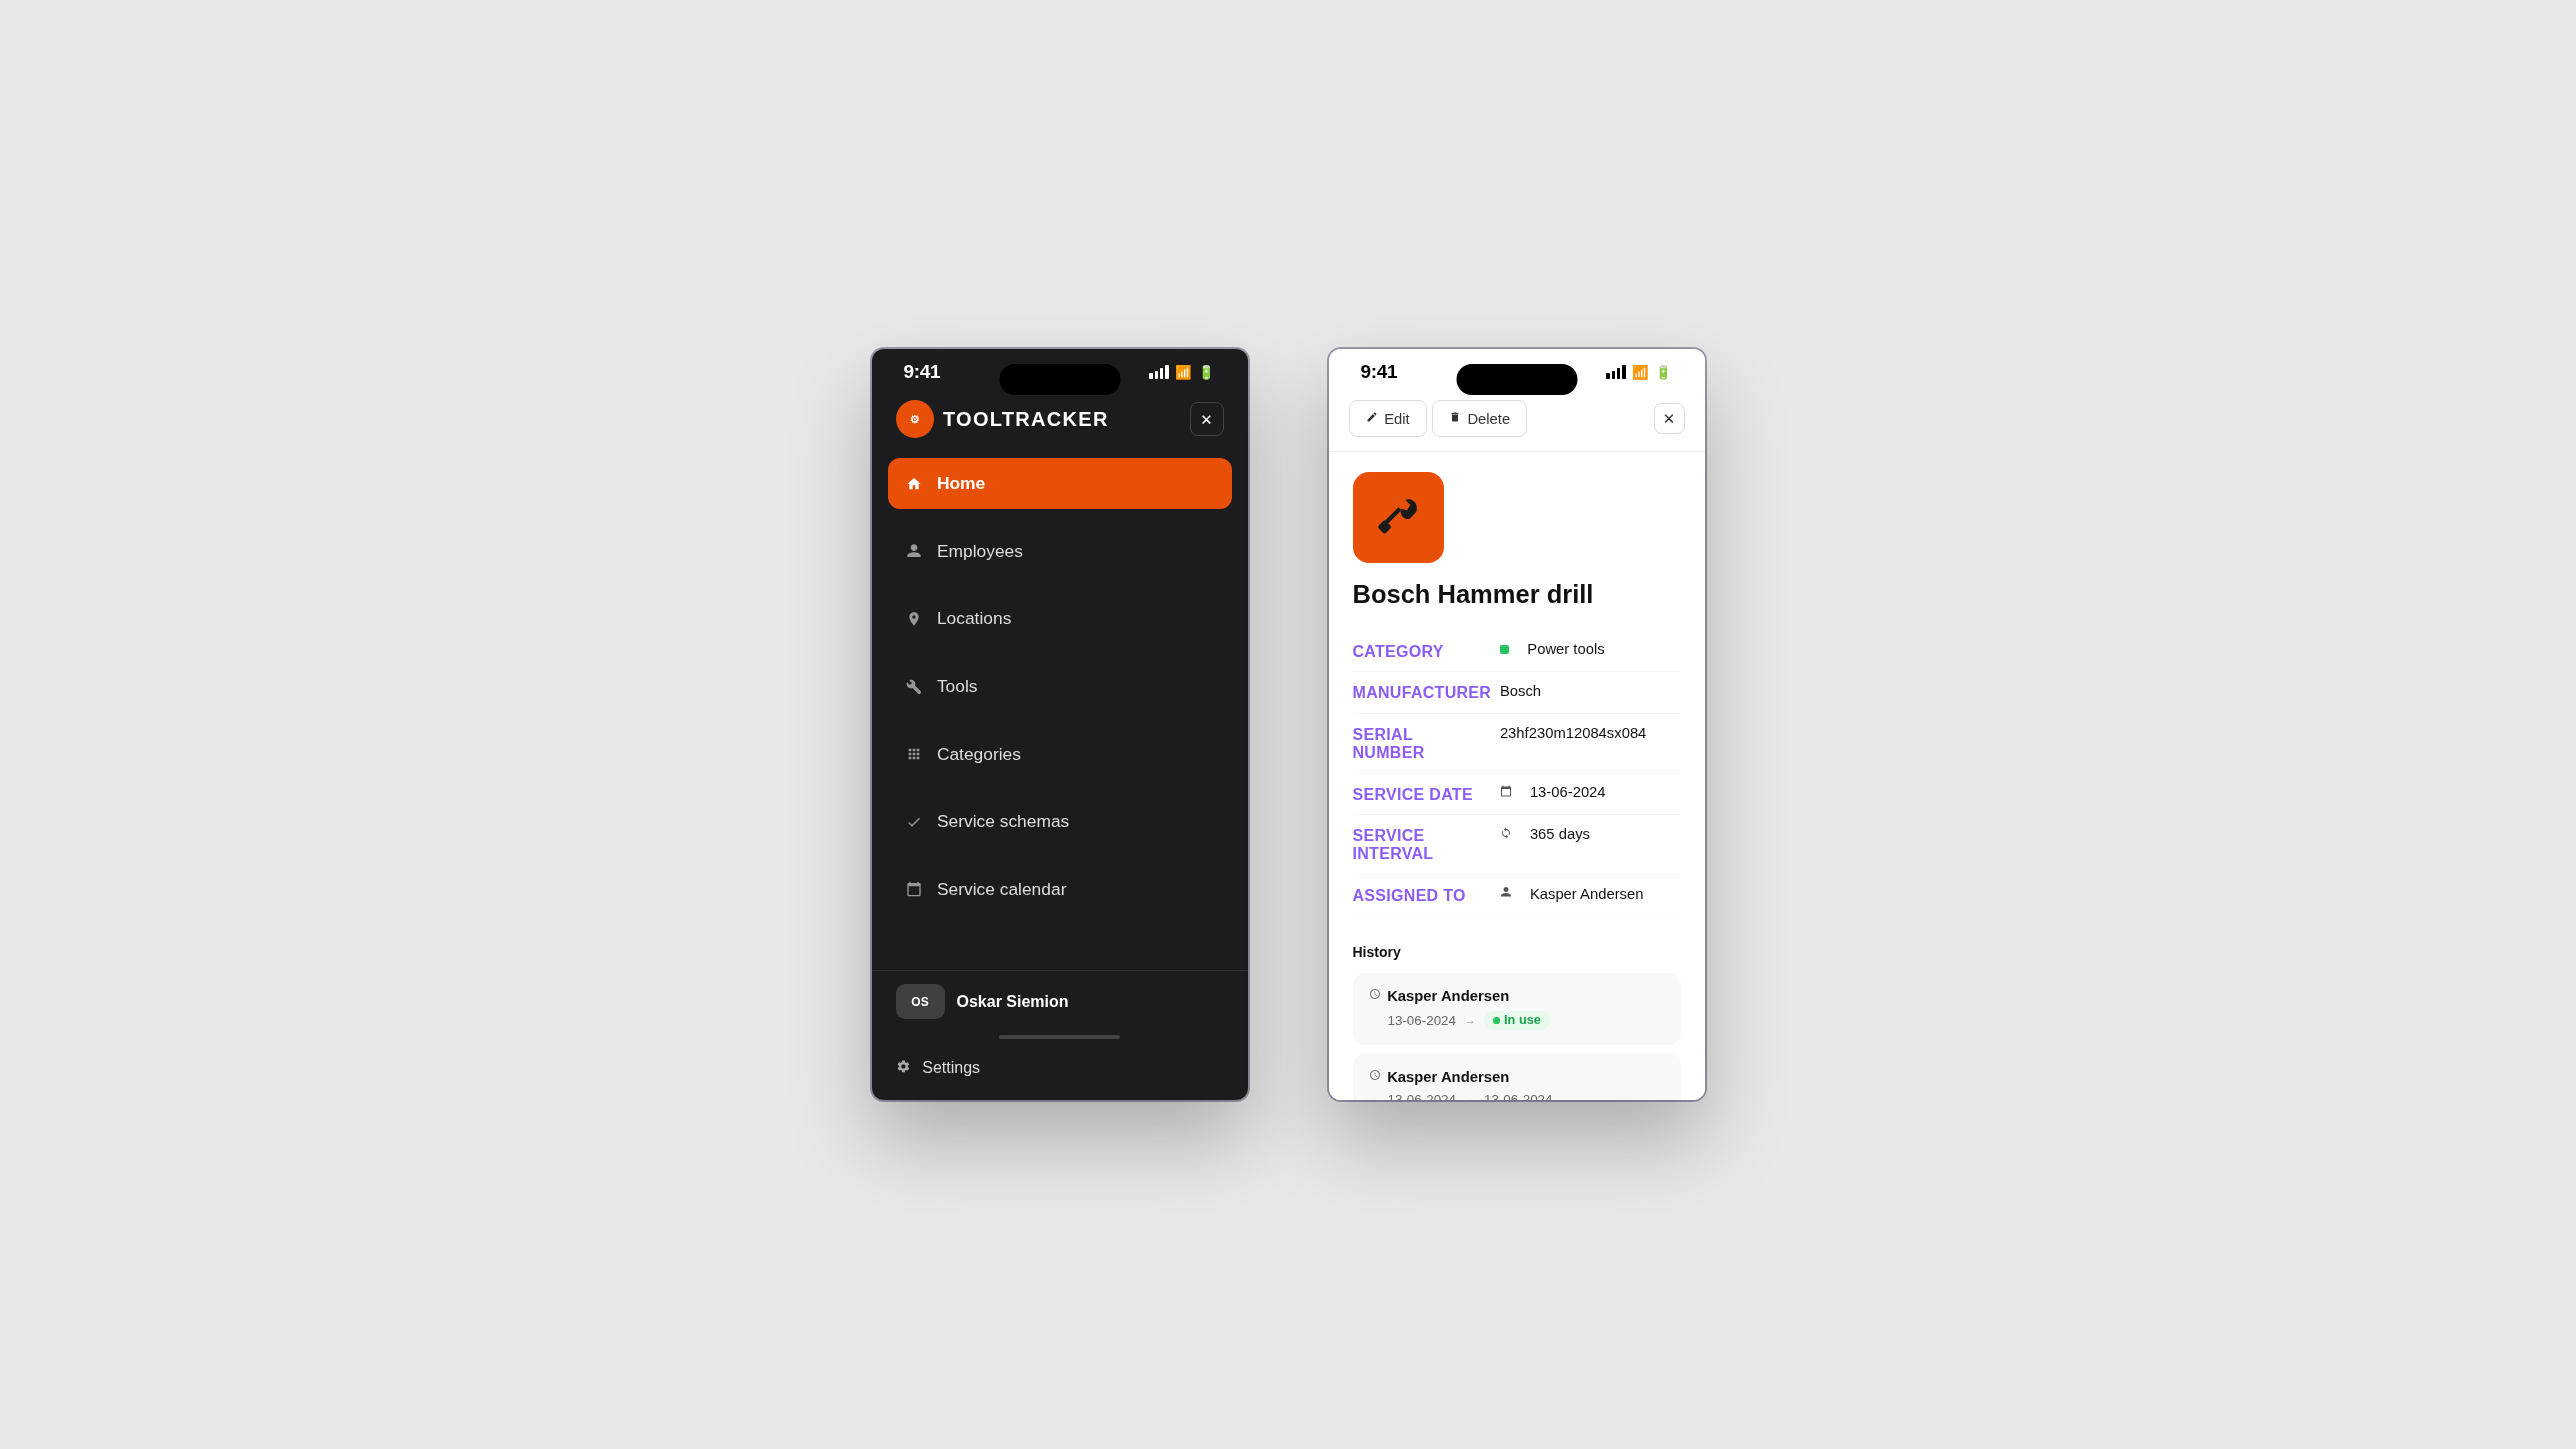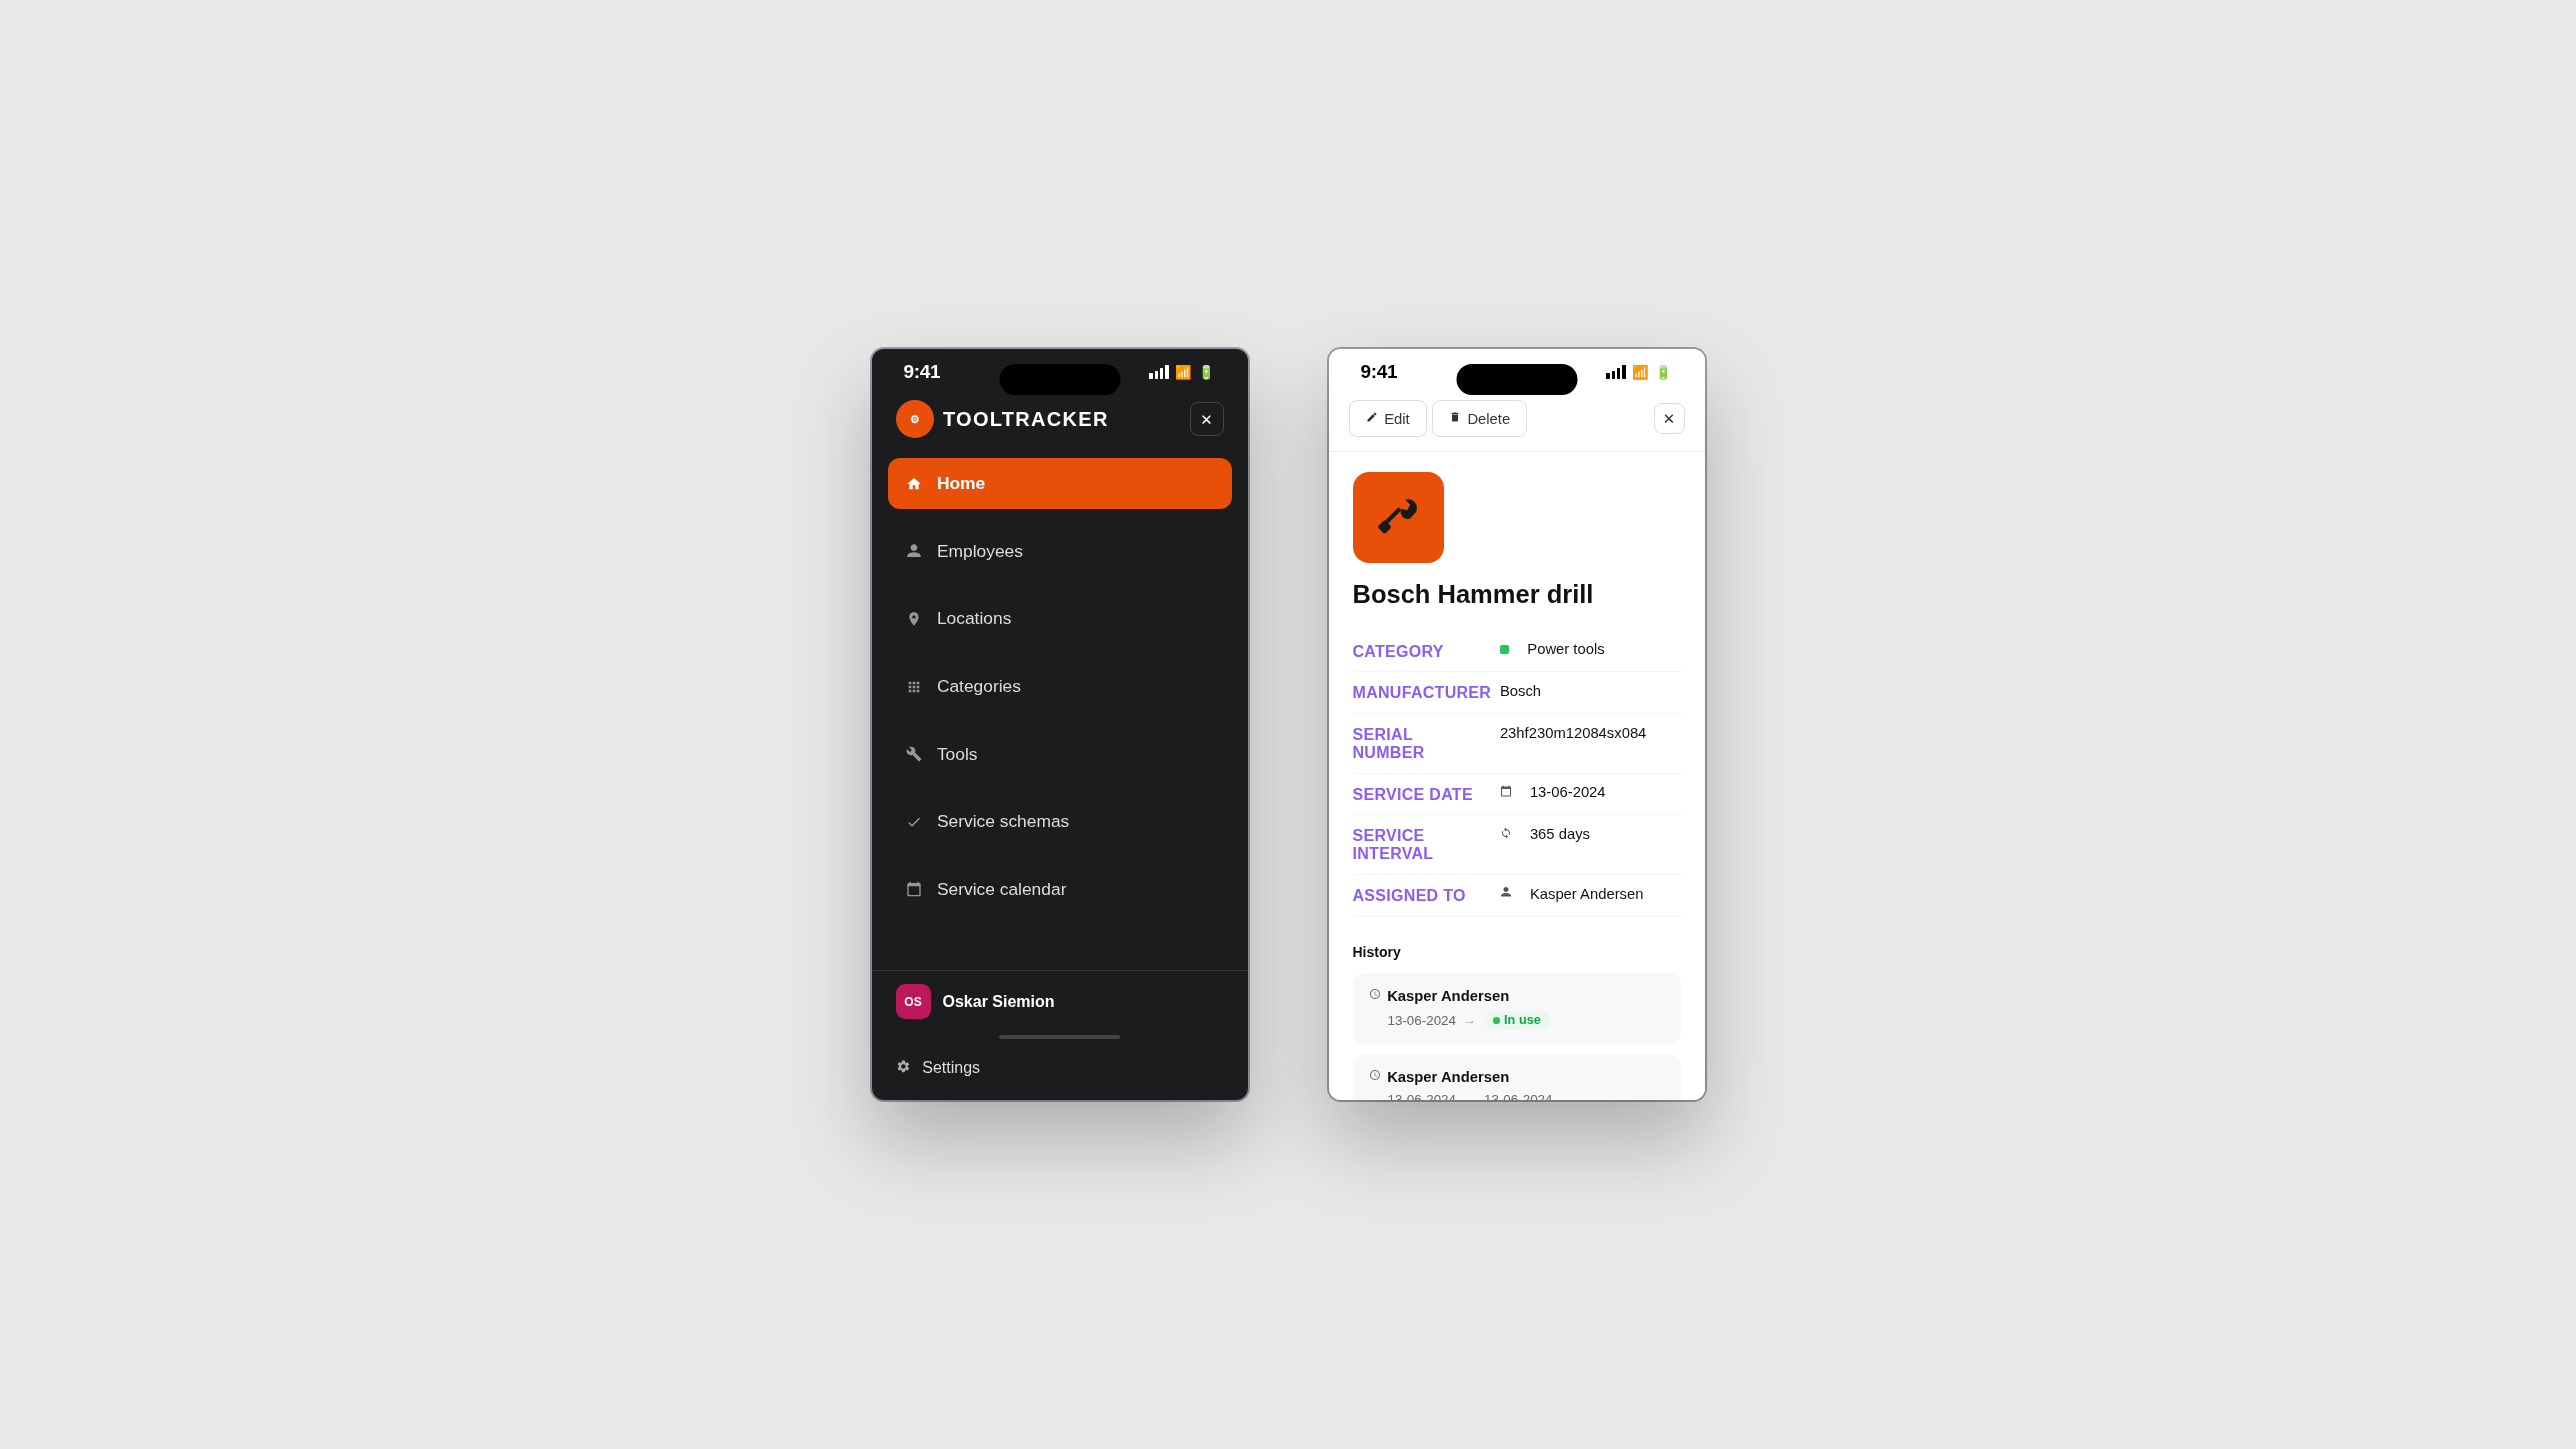--- a/index.html
+++ b/index.html
@@ -201,23 +201,23 @@
     }
 
     .user-info {
       display: flex;
       align-items: center;
       gap: 12px;
       margin-bottom: 16px;
     }
 
     .user-avatar {
-      width: 35px;
+      width: 49px;
       height: 35px;
-      background: #be185d;
+      background: #404040;
       border-radius: 9.4px;
       display: flex;
       align-items: center;
       justify-content: center;
       color: white;
       font-size: 12px;
       font-weight: 700;
     }
 
     .user-name {
@@ -506,33 +506,33 @@
             <svg width="16" height="16" viewBox="0 0 24 24" fill="currentColor" opacity="0.7">
                 <path d="M12 2C8.1 2 5 5.1 5 9c0 5.2 7 13 7 13s7-7.8 7-13c0-3.9-3.1-7-7-7zm0 9.5c-1.4 0-2.5-1.1-2.5-2.5S10.6 6.5 12 6.5s2.5 1.1 2.5 2.5S13.4 11.5 12 11.5z"></path>
               </svg>
           </span>
           <span class="nav-item-label">Locations</span>
         </div>
 
         <div class="nav-item">
           <span class="nav-item-icon">
             <svg width="16" height="16" viewBox="0 0 24 24" fill="currentColor" opacity="0.7">
-                <path d="M4 8h4V4H4v4zm6 12h4v-4h-4v4zm-6 0h4v-4H4v4zm0-6h4v-4H4v4zm6 0h4v-4h-4v4zm6-10v4h4V4h-4zm-6 4h4V4h-4v4zm6 6h4v-4h-4v4zm0 6h4v-4h-4v4z"></path>
-              </svg>
-          </span>
-          <span class="nav-item-label">Categories</span>
+                <path d="M22.7 19l-9.1-9.1c.9-2.3.4-5-1.5-6.9-2-2-5-2.4-7.4-1.3L9 6 6 9 1.6 4.7C.4 7.1.9 10.1 2.9 12.1c1.9 1.9 4.6 2.4 6.9 1.5l9.1 9.1c.4.4 1 .4 1.4 0l2.3-2.3c.5-.4.5-1.1.1-1.4z"></path>
+              </svg>
+          </span>
+          <span class="nav-item-label">Tools</span>
         </div>
 
         <div class="nav-item">
           <span class="nav-item-icon">
             <svg width="16" height="16" viewBox="0 0 24 24" fill="currentColor" opacity="0.7">
-                <path d="M22.7 19l-9.1-9.1c.9-2.3.4-5-1.5-6.9-2-2-5-2.4-7.4-1.3L9 6 6 9 1.6 4.7C.4 7.1.9 10.1 2.9 12.1c1.9 1.9 4.6 2.4 6.9 1.5l9.1 9.1c.4.4 1 .4 1.4 0l2.3-2.3c.5-.4.5-1.1.1-1.4z"></path>
-              </svg>
-          </span>
-          <span class="nav-item-label">Tools</span>
+                <path d="M4 8h4V4H4v4zm6 12h4v-4h-4v4zm-6 0h4v-4H4v4zm0-6h4v-4H4v4zm6 0h4v-4h-4v4zm6-10v4h4V4h-4zm-6 4h4V4h-4v4zm6 6h4v-4h-4v4zm0 6h4v-4h-4v4z"></path>
+              </svg>
+          </span>
+          <span class="nav-item-label">Categories</span>
         </div>
 
         <div class="nav-item">
           <span class="nav-item-icon">
             <svg width="16" height="16" viewBox="0 0 24 24" fill="currentColor" opacity="0.7">
                 <path d="M9 16.17L4.83 12l-1.42 1.41L9 19 21 7l-1.41-1.41z"></path>
               </svg>
           </span>
           <span class="nav-item-label">Service schemas</span>
         </div>

